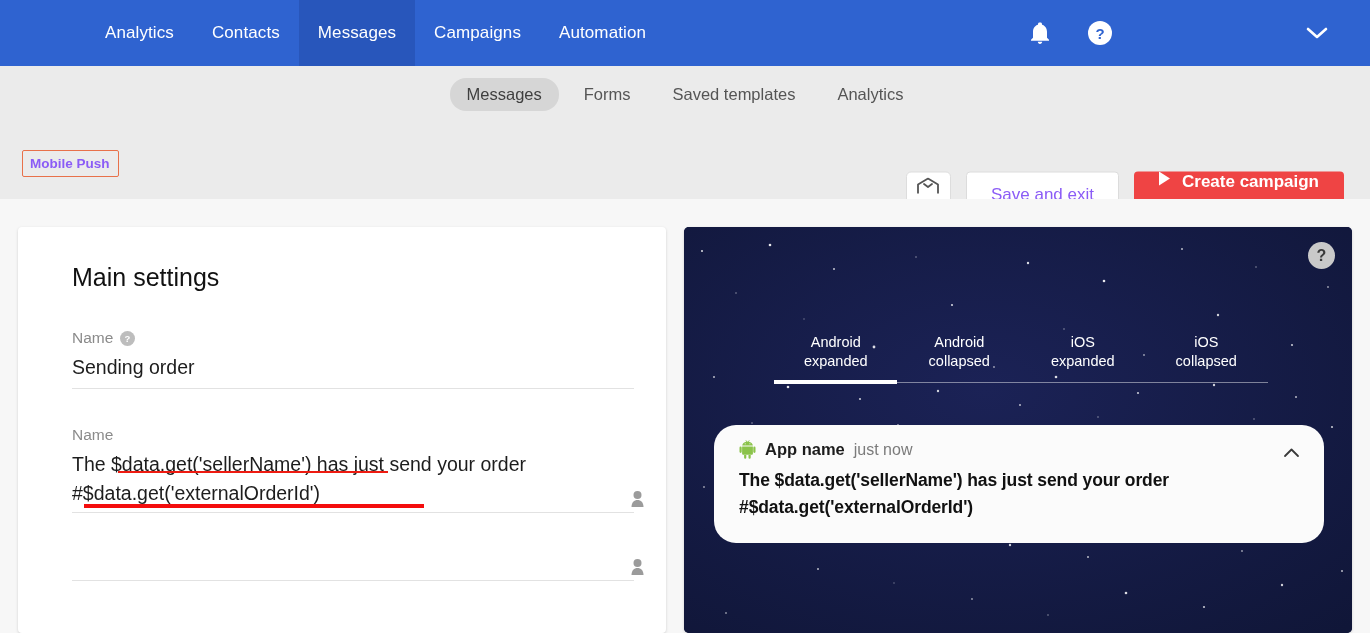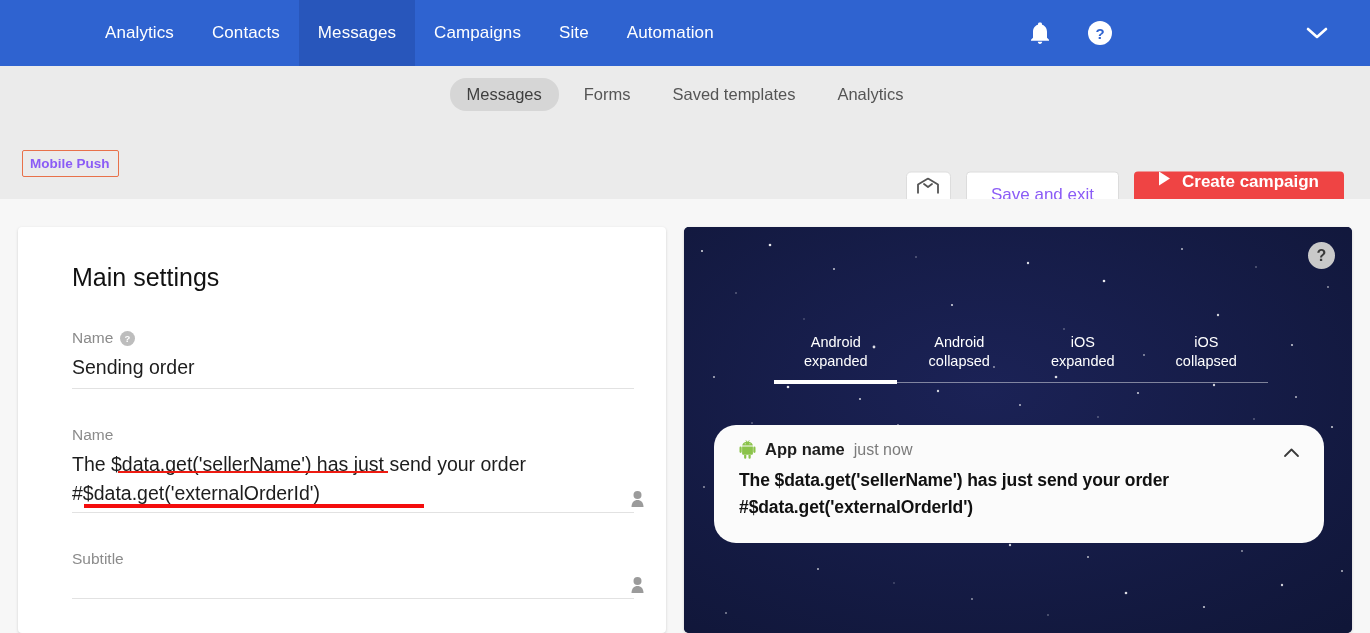--- a/index.html
+++ b/index.html
@@ -172,21 +172,20 @@
 </style>
 </head>
 <body>
 
 <div class="topnav">
   <div class="topnav-left">
     <div class="nav-item">Analytics</div>
     <div class="nav-item">Contacts</div>
     <div class="nav-item active">Messages</div>
     <div class="nav-item">Campaigns</div>
-    <div class="nav-item">Site</div>
     <div class="nav-item">Automation</div>
   </div>
   <div class="topnav-right">
     <span class="nav-icon">
       <svg class="bell" viewBox="0 0 22 24">
           <path fill="#ffffff" d="M11 23c1.2 0 2.2-1 2.2-2.2H8.8C8.8 22 9.8 23 11 23zm7-6.3v-6c0-3.4-1.9-6.3-5-7v-.8c0-.8-.7-1.5-1.5-1.5h-1C9.7 1.4 9 2.1 9 2.9v.8c-3.1.7-5 3.6-5 7v6L2 18.7v1h18v-1L18 16.7z"></path>
         </svg>
     </span>
     <span class="nav-icon">
       <svg class="helpc" viewBox="0 0 26 26">
@@ -264,23 +263,20 @@
       <div class="field-rule"></div>
       <span class="person-ic">
         <svg viewBox="0 0 13 16" width="13" height="16">
             <circle cx="6.5" cy="4" r="4" fill="#9b9b9b"></circle>
             <path d="M0.5 16 C0.5 11.6 3.2 9 6.5 9 C9.8 9 12.5 11.6 12.5 16 Z" fill="#9b9b9b"></path>
           </svg>
       </span>
     </div>
 
     <div class="field field-subtitle">
-      <div class="field-label">
-        <span>Subtitle</span>
-      </div>
       <div class="field-value" placeholder=""></div>
       <div class="field-rule"></div>
       <span class="person-ic">
         <svg viewBox="0 0 13 16" width="13" height="16">
             <circle cx="6.5" cy="4" r="4" fill="#9b9b9b"></circle>
             <path d="M0.5 16 C0.5 11.6 3.2 9 6.5 9 C9.8 9 12.5 11.6 12.5 16 Z" fill="#9b9b9b"></path>
           </svg>
       </span>
     </div>
   </div>

